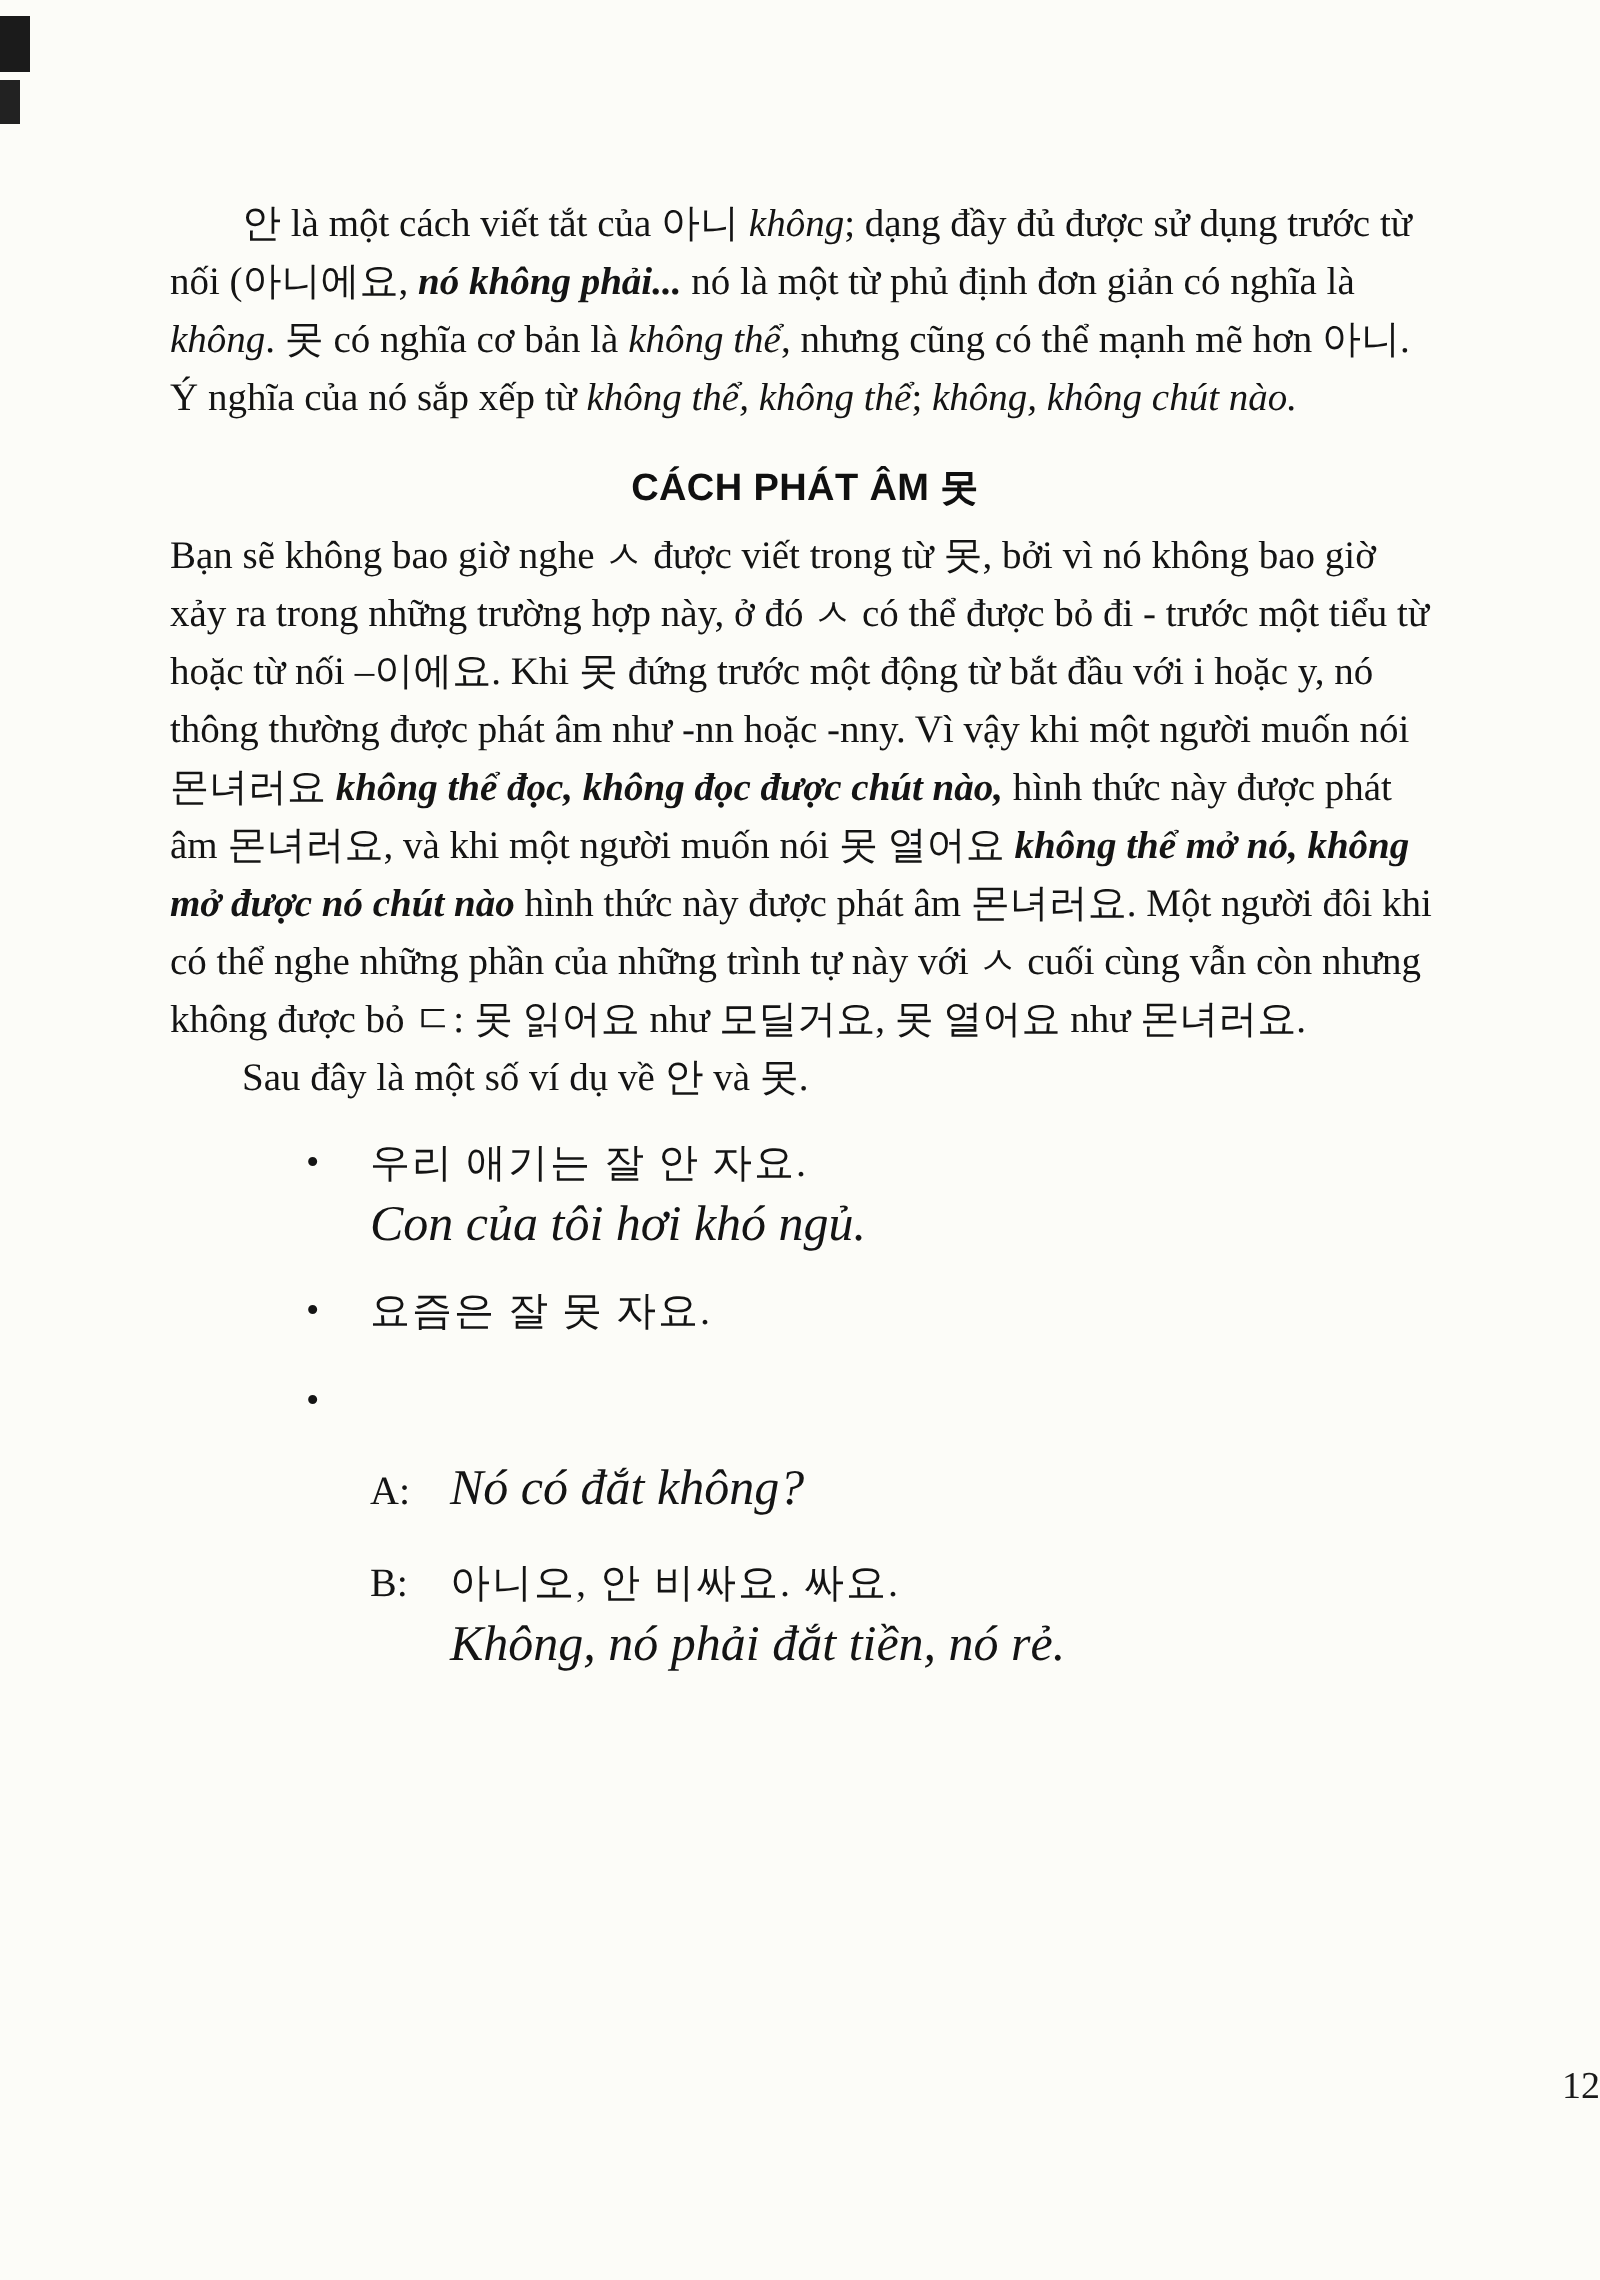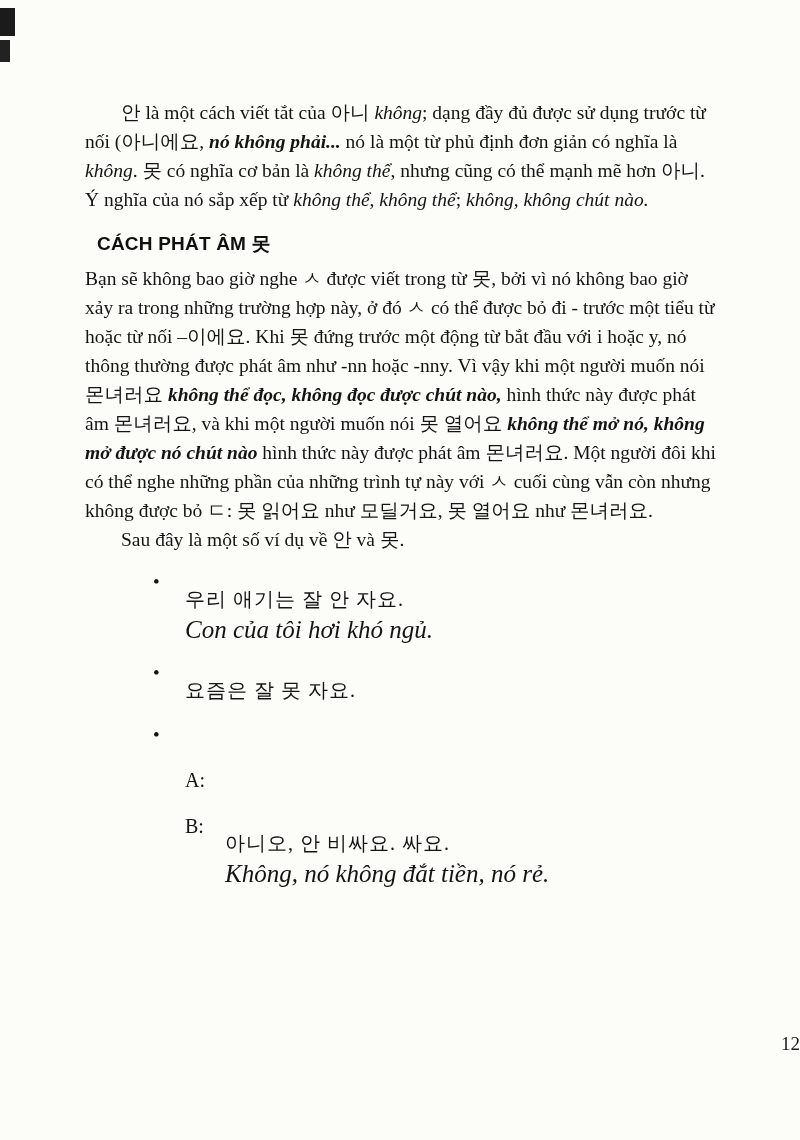--- a/index.html
+++ b/index.html
@@ -46,22 +46,23 @@
   p.indent {
     text-indent: 36px;
   }
   .i  { font-style: italic; }
   .bi { font-style: italic; font-weight: 700; }
   h2.section-heading {
     font-family: "Liberation Sans", "DejaVu Sans", sans-serif;
     font-weight: 700;
     font-size: 19px;
     letter-spacing: 0.2px;
-    margin: 17px 0 7px 12px;
+    margin: 17px 0 7px 0;
     color: #101010;
+    text-align: center;
   }
   .examples-intro {
     margin-top: 8px;
   }
   .examples {
     margin: 12px 0 0 68px;
   }
   .example {
     display: flex;
     align-items: flex-start;
@@ -75,21 +76,20 @@
   }
   .ex-body {
     flex: 1 1 auto;
     max-width: 470px;
   }
   .korean-line {
     font-size: 20px;
     line-height: 32px;
     font-family: "Liberation Serif", "DejaVu Sans", serif;
     letter-spacing: 1px;
-    margin-top: 17px;
   }
   .viet-line {
     font-style: italic;
     font-size: 25px;
     line-height: 29px;
   }
   .dialogue {
     margin-left: 32px;
     margin-top: 12px;
   }
@@ -147,28 +147,29 @@
 
     <div class="example">
       <span class="bullet-col">•</span>
     </div>
 
     <div class="dialogue">
 
       <div class="example">
         <span class="speaker-col">A:</span>
         <div class="ex-body">
+          <div class="viet-line">Nó có đắt không?</div>
         </div>
       </div>
 
       <div class="example">
         <span class="speaker-col">B:</span>
         <div class="ex-body">
           <div class="korean-line">아니오, 안 비싸요. 싸요.</div>
-          <div class="viet-line">Không, nó không đắt tiền, nó rẻ.</div>
+          <div class="viet-line">Không, nó phải đắt tiền, nó rẻ.</div>
         </div>
       </div>
 
     </div>
 
   </div>
 
 </div>
 
 <div class="page-number">12</div>

